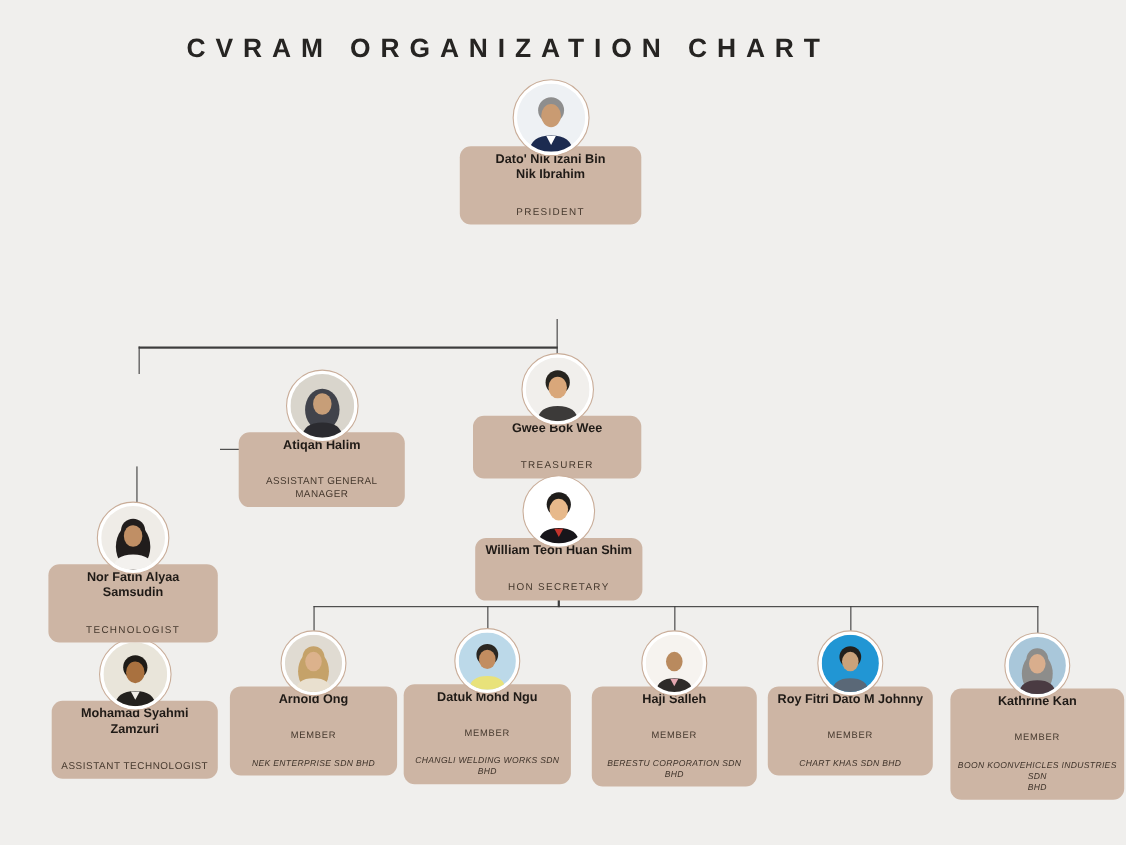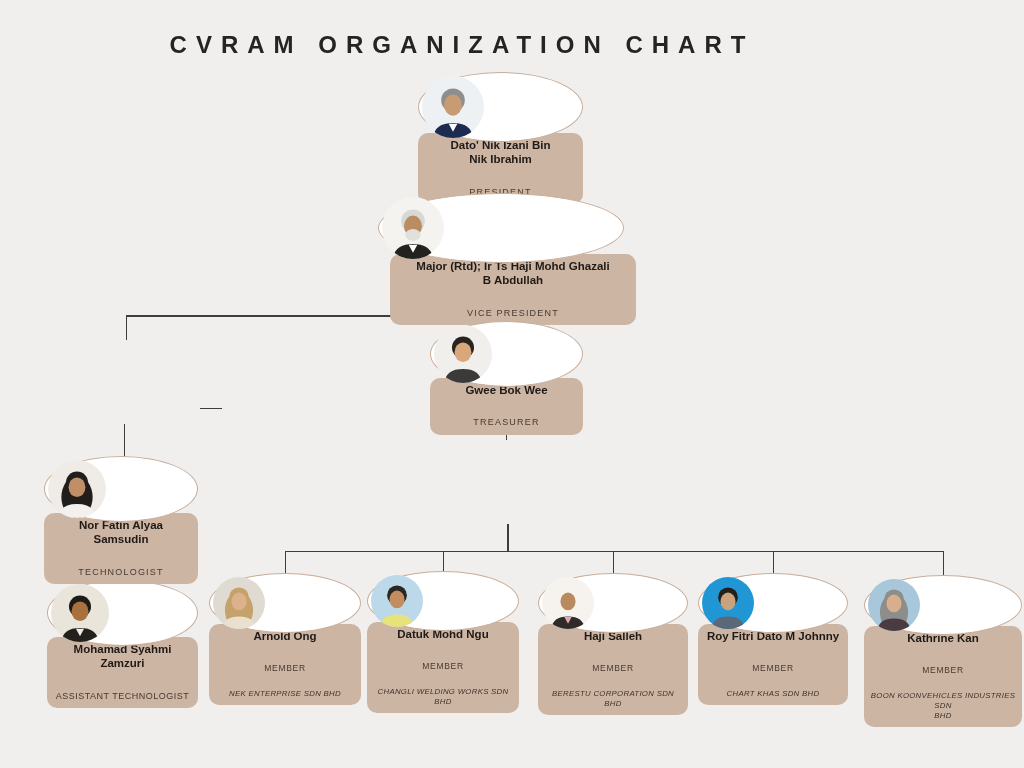--- a/index.html
+++ b/index.html
@@ -14,21 +14,21 @@
   }
   .canvas{position:relative;width:924px;height:768px;padding-left:20px;}
   .title{
     position:absolute;top:31px;left:0;width:100%;margin:0;
     text-align:center;font-size:24px;font-weight:600;
     letter-spacing:9px;color:#262422;
   }
   .line{position:absolute;background:var(--line);z-index:1;}
   .node{
     position:absolute;display:flex;flex-direction:column;
-    z-index:2;
+    align-items:center;z-index:2;
   }
   .photo{
     position:relative;z-index:2;border-radius:50%;
     background:#fff;border:1px solid var(--ring);padding:3px;
   }
   .photo svg{display:block;border-radius:50%;}
   .d70 svg{width:62px;height:62px;}
   .d66 svg{width:58px;height:58px;}
   .d60 svg{width:52px;height:52px;}
   .card{
@@ -83,55 +83,67 @@
           <polygon points="43,77 57,77 50,90" fill="#ffffff"></polygon>
         </svg>
       </div>
     <div class="card">
       <div class="nm">Dato' Nik Izani Bin
 Nik Ibrahim</div>
       <div class="rl">PRESIDENT</div>
     </div>
   </div>
 
-  <div class="node" style="left:390px;top:193px;width:246px">
-    <div class="photo d70" style="left:-12px">
-        <svg viewBox="0 0 100 100">
-          <rect width="100" height="100" fill="#f4f3ef"></rect>
-          <circle cx="50" cy="39" r="19" fill="#d8d8d4"></circle>
-          <ellipse cx="50" cy="47" rx="14.5" ry="17" fill="#b98c62"></ellipse>
-          <ellipse cx="50" cy="61" rx="12.5" ry="9.5" fill="#e2e0da"></ellipse>
-          <path d="M18 100 Q20 76 50 76 Q80 76 82 100 Z" fill="#23221f"></path>
-          <polygon points="43,77 57,77 50,90" fill="#ffffff"></polygon>
-        </svg>
-      </div>
-    <div class="card">
-      <div class="nm">Major (Rtd); Ir Ts Haji Mohd Ghazali
-B Abdullah</div>
-      <div class="rl">VICE PRESIDENT</div>
-    </div>
-  </div>
-
-
+
+
+  <div class="node" style="left:217px;top:336px;width:151px">
+    <div class="photo d66">
+        <svg viewBox="0 0 100 100">
+          <rect width="100" height="100" fill="#d9d5cc"></rect>
+          <ellipse cx="50" cy="56" rx="27" ry="33" fill="#41434b"></ellipse>
+          <ellipse cx="50" cy="47" rx="14.5" ry="17" fill="#c79e78"></ellipse>
+          <path d="M18 100 Q20 76 50 76 Q80 76 82 100 Z" fill="#2b2b30"></path>
+        </svg>
+      </div>
+    <div class="card">
+      <div class="nm">Atiqah Halim</div>
+      <div class="rl" style="letter-spacing:0.4px">ASSISTANT GENERAL MANAGER</div>
+    </div>
+  </div>
 
   <div class="node" style="left:430px;top:321px;width:153px">
     <div class="photo d66">
         <svg viewBox="0 0 100 100">
           <rect width="100" height="100" fill="#f1efec"></rect>
           <circle cx="50" cy="39" r="19" fill="#27241f"></circle>
           <ellipse cx="50" cy="47" rx="14.5" ry="17" fill="#d9a77a"></ellipse>
           <path d="M18 100 Q20 76 50 76 Q80 76 82 100 Z" fill="#3c3a39"></path>
         </svg>
       </div>
     <div class="card">
       <div class="nm">Gwee Bok Wee</div>
       <div class="rl">TREASURER</div>
     </div>
   </div>
 
+  <div class="node" style="left:432px;top:432px;width:152px">
+    <div class="photo d66">
+        <svg viewBox="0 0 100 100">
+          <rect width="100" height="100" fill="#ffffff"></rect>
+          <circle cx="50" cy="39" r="19" fill="#1f1d1b"></circle>
+          <ellipse cx="50" cy="47" rx="14.5" ry="17" fill="#e7b98b"></ellipse>
+          <path d="M18 100 Q20 76 50 76 Q80 76 82 100 Z" fill="#17151a"></path>
+          <polygon points="43,77 57,77 50,90" fill="#c3342c"></polygon>
+        </svg>
+      </div>
+    <div class="card">
+      <div class="nm">William Teoh Huan Shim</div>
+      <div class="rl">HON SECRETARY</div>
+    </div>
+  </div>
 
   <div class="node" style="left:47px;top:580px;width:151px">
     <div class="photo d66">
         <svg viewBox="0 0 100 100">
           <rect width="100" height="100" fill="#e9e5da"></rect>
           <circle cx="50" cy="39" r="19" fill="#1e1b17"></circle>
           <ellipse cx="50" cy="47" rx="14.5" ry="17" fill="#a9713f"></ellipse>
           <path d="M18 100 Q20 76 50 76 Q80 76 82 100 Z" fill="#23211e"></path>
           <polygon points="43,77 57,77 50,90" fill="#f0ede7"></polygon>
         </svg>

